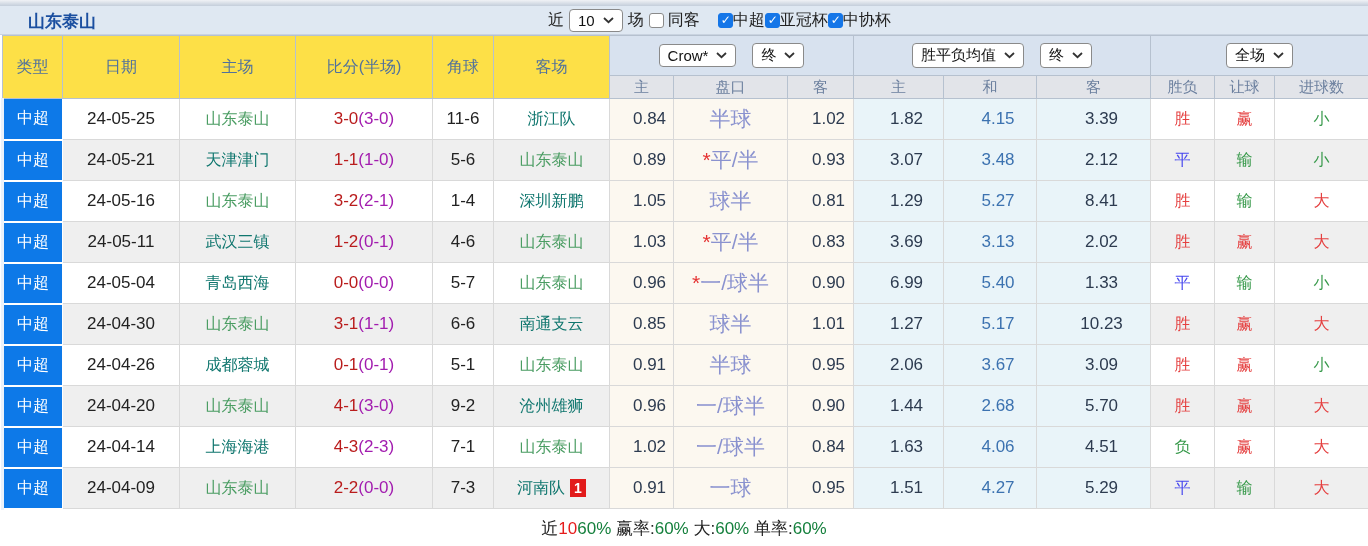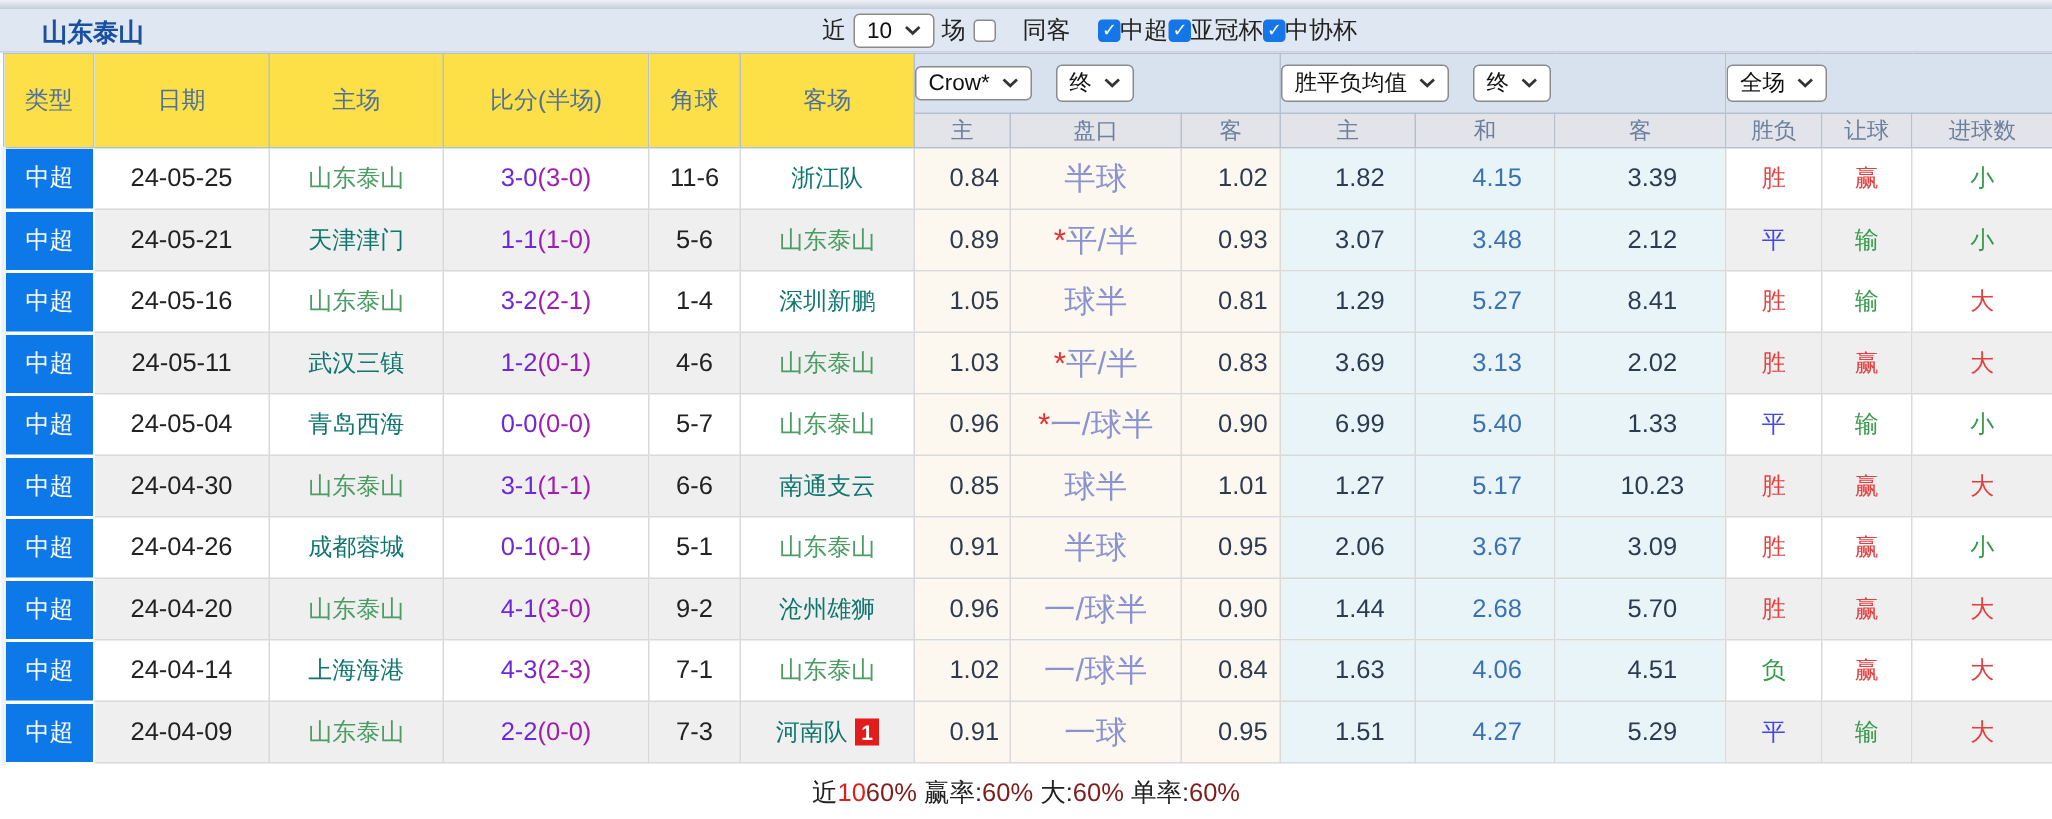--- a/index.html
+++ b/index.html
@@ -11,56 +11,56 @@
   .controls { position:absolute; left:543px; top:1px; height:27px; display:flex; align-items:center; font-size:16px; color:#222; }
   .controls .lbl { margin:0 5px; }
   .gap { width:10px; }
 
   .sel { display:inline-flex; align-items:center; background:#fff; border:1px solid #8a8a8a; border-radius:4px; padding:2px 8px; gap:8px; font-size:15px; color:#111; cursor:default; white-space:nowrap; }
   .sel svg { display:block; }
 
   .cb { display:inline-block; width:15px; height:15px; border:1px solid #8a8a8a; border-radius:3px; background:#fff; position:relative; flex:0 0 auto; }
   .cb.on { background:#1576e8; border-color:#1576e8; }
   .cb.on::after { content:"✓"; color:#fff; font-size:12px; font-weight:bold; position:absolute; left:2px; top:-1px; }
-  .cb + .cblbl { margin-right:8px; margin-left:18px; }
+  .cb + .cblbl { margin-right:8px; margin-left:4px; }
 
   table { border-collapse:collapse; table-layout:fixed; width:1366px; margin-left:1px; }
   th, td { border:1px solid #d9d9d9; text-align:center; overflow:hidden; white-space:nowrap; }
   thead th { border-color:#b6c1cf; font-weight:normal; }
   .h1 th { height:40px; background:#fde047; color:#50719c; font-size:16px; }
   .h1 th.grp { background:#d8e2ef; }
-  .selwrap { display:flex; align-items:center; gap:16px; }
+  .selwrap { display:flex; align-items:center; justify-content:center; gap:16px; }
   .h2 th { height:23px; background:#e2e4e9; color:#6b7f9e; font-size:15px; }
 
   tbody td { height:41px; font-size:17px; color:#222; background:#fff; }
   tbody tr:nth-child(even) td { background:#efefef; }
   tbody tr td.cream { background:#fcf8f0; }
   tbody tr td.bluebg { background:#e9f4f9; }
   tbody tr td.type { background:#0d79e8; color:#fff; font-size:16px; border-bottom:2px solid #fff; border-top:1px solid #fff; border-left:3px solid #eaf2fb; border-right:1px solid #fff; }
 
   .team { color:#0f766e; font-size:16px; }
   .team.hl { color:#4b9d63; }
-  .ft { color:#6d28d9; }
+  .ft { color:#b91c1c; }
   .ht { color:#a21caf; }
   .num { color:#2d3b50;padding-left:16px; }
   td.draw { color:#3c72b0; }
   td.line { font-size:21px; color:#8a92cf; }
   .star { color:#e53333; font-style:normal; }
   .auto-color { font-size:16px; }
   .c-red { color:#e54040; }
   .c-green { color:#37994a; }
   .c-blue { color:#4545ee; }
 
   .badge { display:inline-block; background:#e21b1b; color:#fff; font-weight:bold; font-size:14px; line-height:18px; padding:0 4px; margin-left:5px; }
   .badge:empty { display:none; }
 
   .footer { height:38px; display:flex; align-items:center; justify-content:center; font-size:17px; color:#222; background:#fff; }
   .footer span { white-space:pre; }
   .f-red { color:#e51c1c; }
-  .f-blue { color:#7f1d1d; }
+  .f-blue { color:#15803d; }
 </style>
 </head>
 <body>
 
 <div class="topstrip"></div>
 
 <div class="topbar">
   <span class="title">山东泰山</span>
   <div class="controls">
     <span class="lbl">近</span>

